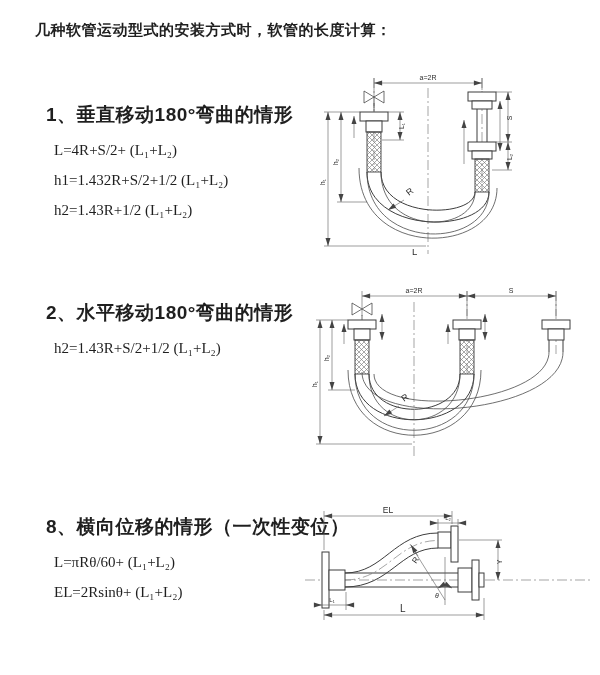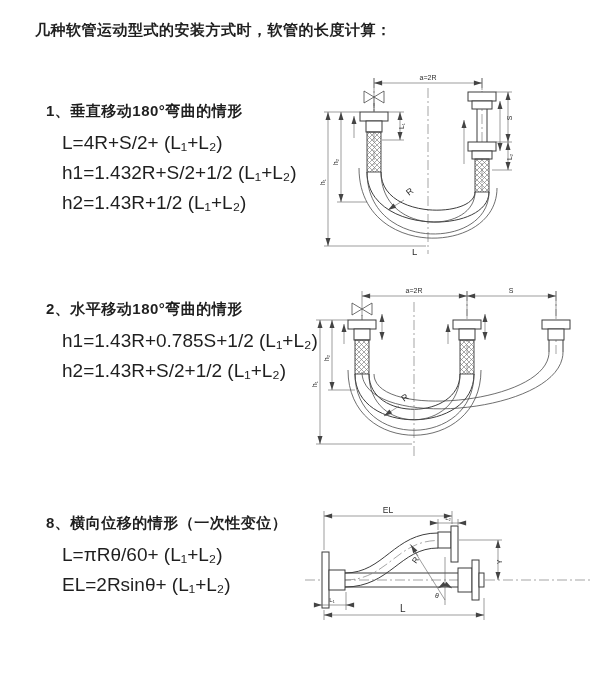--- a/index.html
+++ b/index.html
@@ -2,22 +2,22 @@
 <html><head>
 <meta charset="utf-8">
 <style>
   html,body{margin:0;padding:0;background:#fff;}
   .page{
     position:relative;width:600px;height:675px;background:#ffffff;
     font-family:"Liberation Sans","DejaVu Sans",sans-serif;color:#1f1f1f;overflow:hidden;
   }
   .title{position:absolute;left:35px;top:21px;font-size:15px;font-weight:600;letter-spacing:.5px;}
   .section{position:absolute;left:46px;}
-  .heading{font-size:15px;font-weight:600;letter-spacing:.5px;margin:0 0 7px 0;}
-  .formula{font-size:19px;margin-left:16px;line-height:30px;white-space:pre;}
+  .heading{font-size:19px;font-weight:600;letter-spacing:.5px;margin:0 0 7px 0;}
+  .formula{font-size:15px;margin-left:8px;line-height:30px;white-space:pre;font-family:Liberation Serif, serif;}
   svg{position:absolute;}
   svg text{font-family:"Liberation Sans","DejaVu Sans",sans-serif;fill:#2c2c2c;}
   .mainline{stroke:#3d3d3d;stroke-width:1;fill:none;}
   .thin{stroke:#4a4a4a;stroke-width:.8;fill:none;}
   .dim{stroke:#5a5a5a;stroke-width:.6;fill:none;}
   .cline{stroke:#6a6a6a;stroke-width:.6;fill:none;stroke-dasharray:10 3 2 3;}
   .part{fill:#ffffff;stroke:#3d3d3d;stroke-width:1;}
 </style>
 </head>
 <body>
@@ -28,21 +28,20 @@
 
   <div class="section" style="top:102px">
     <div class="heading">1、垂直移动180°弯曲的情形</div>
     <div class="formula">L=4R+S/2+ (L₁+L₂)</div>
     <div class="formula">h1=1.432R+S/2+1/2 (L₁+L₂)</div>
     <div class="formula">h2=1.43R+1/2 (L₁+L₂)</div>
   </div>
 
   <div class="section" style="top:300px">
     <div class="heading">2、水平移动180°弯曲的情形</div>
-    <div class="formula">h1=1.43R+0.785S+1/2 (L₁+L₂)</div>
     <div class="formula">h2=1.43R+S/2+1/2 (L₁+L₂)</div>
   </div>
 
   <div class="section" style="top:514px">
     <div class="heading">8、横向位移的情形（一次性变位）</div>
     <div class="formula">L=πRθ/60+ (L₁+L₂)</div>
     <div class="formula">EL=2Rsinθ+ (L₁+L₂)</div>
   </div>
 
   <svg style="left:312px;top:70px" width="286" height="188" viewBox="0 0 286 188">

